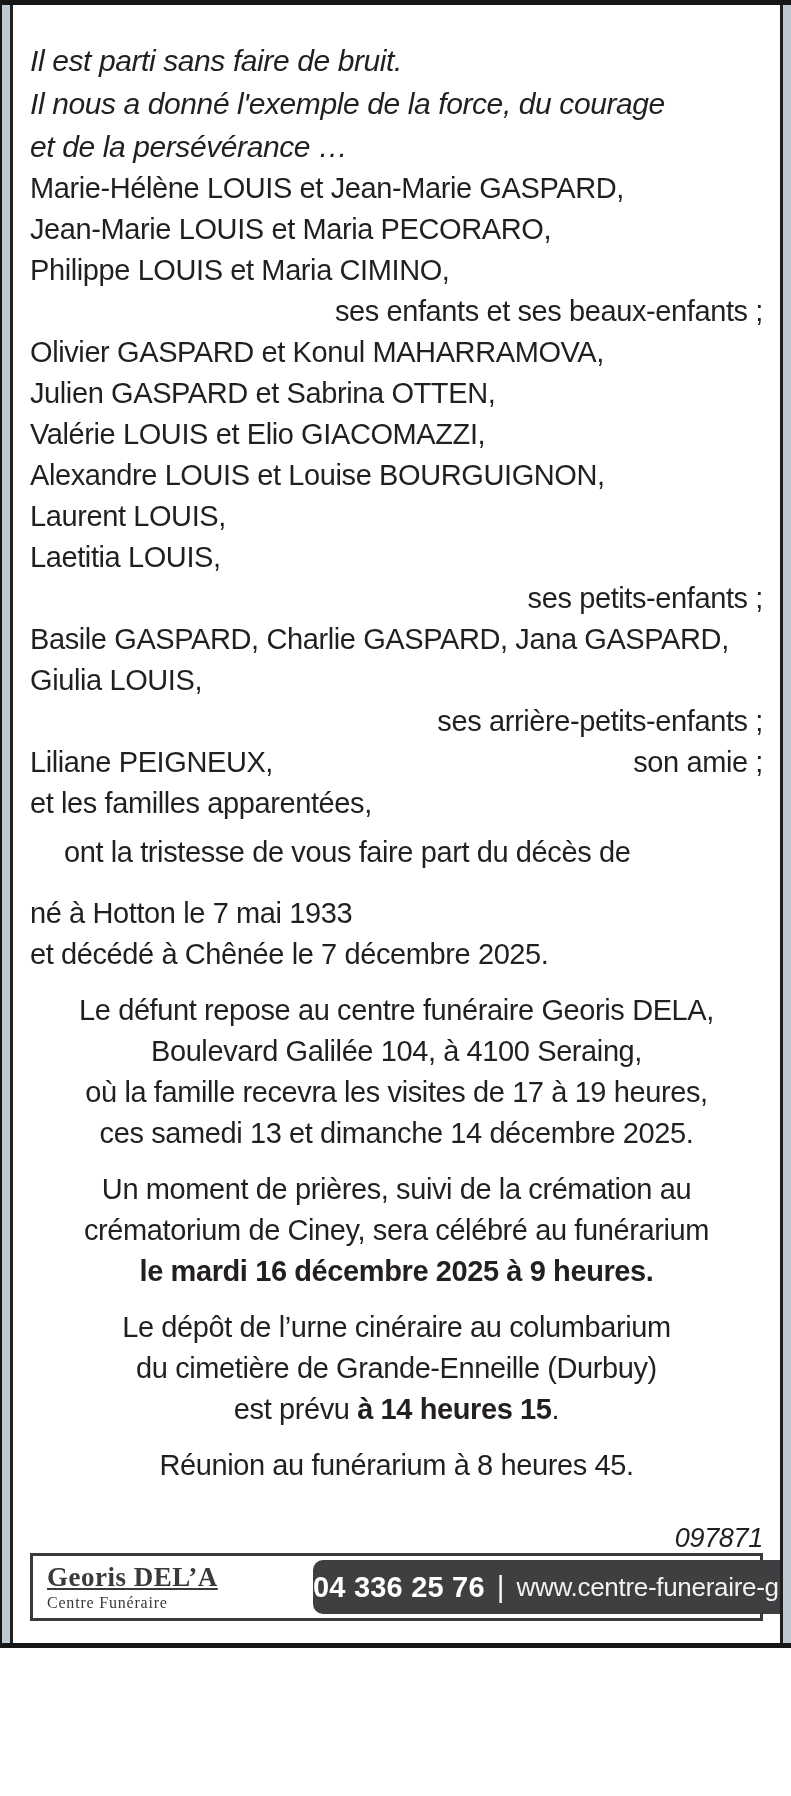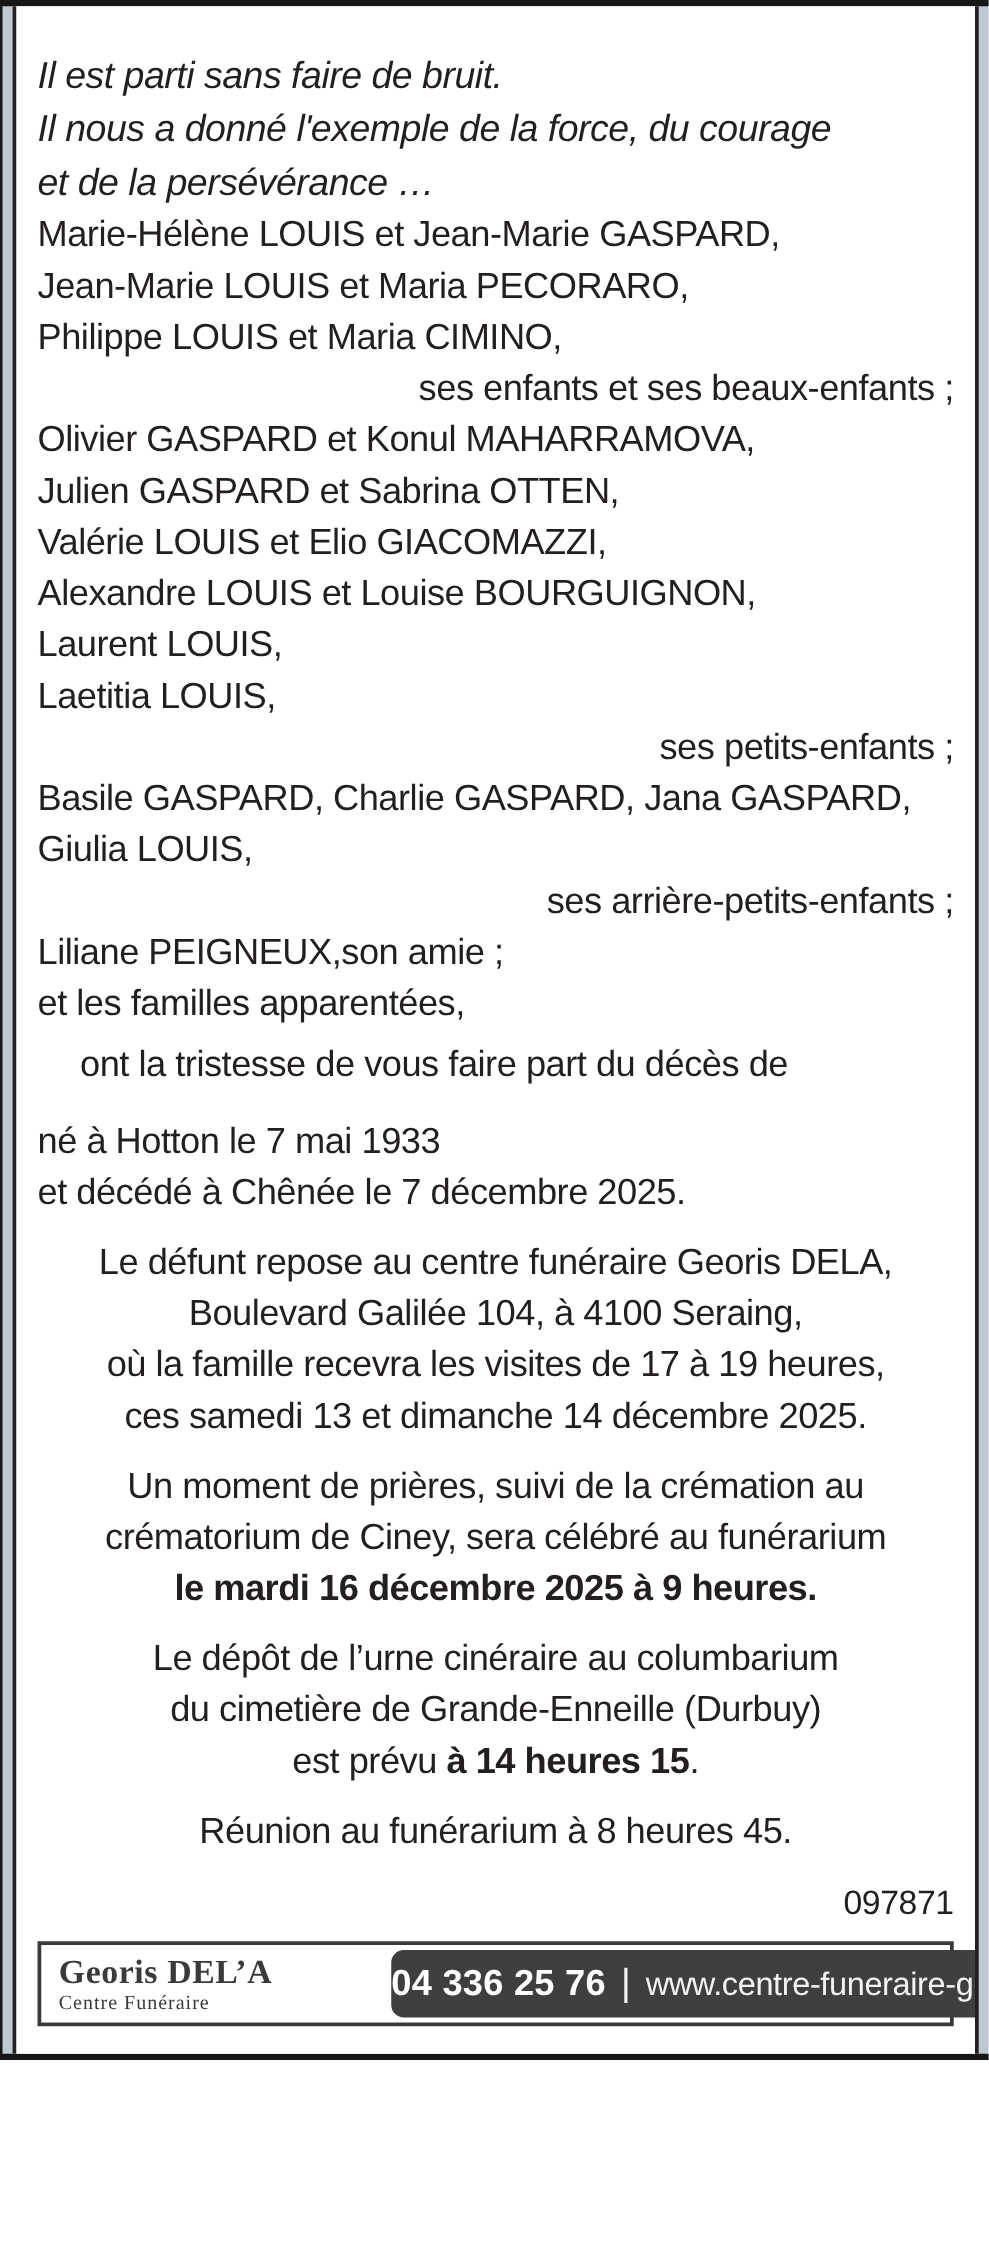--- a/index.html
+++ b/index.html
@@ -15,36 +15,36 @@
     background:#ffffff;height:100%;box-sizing:border-box;
     border-left:3px solid #231f20;border-right:3px solid #231f20;
     padding:34px 17px 22px 17px;
     display:flex;flex-direction:column;overflow:hidden;
     font-family:"Liberation Sans",sans-serif;color:#231f20;
   }
   .line{white-space:nowrap;}
   .quote{font-style:italic;font-size:30px;line-height:43px;letter-spacing:-0.4px;}
   .names{font-size:29px;line-height:41px;letter-spacing:-0.4px;}
   .right{text-align:right;}
-  .flexrow{display:flex;justify-content:flex-start;}
+  .flexrow{display:flex;justify-content:space-between;}
   .announce{margin-top:8px;padding-left:34px;font-size:29px;line-height:41px;letter-spacing:-0.4px;}
   .headline{margin-top:26px;text-align:center;font-weight:bold;font-size:78px;line-height:86px;}
   .headline .hl{display:block;transform:scaleX(0.80);transform-origin:50% 50%;white-space:nowrap;}
   .dates{margin-top:20px;text-align:left;font-size:29px;line-height:41px;letter-spacing:-0.4px;}
   .para{margin-top:15px;text-align:center;font-size:29px;line-height:41px;letter-spacing:-0.4px;}
   .bold{font-weight:bold;}
   .spacer{flex:1;}
-  .ref{text-align:right;font-size:27px;line-height:30px;margin-bottom:16px;letter-spacing:-0.3px;}
+  .ref{text-align:right;font-size:27px;line-height:30px;margin-bottom:0;letter-spacing:-0.3px;font-style:italic;}
   .footer-box{
     border:3px solid #3a3a3c;background:#ffffff;
     display:flex;align-items:center;box-sizing:border-box;
     height:68px;padding:5px 6px 5px 14px;gap:14px;
   }
   .brand{width:252px;flex:none;}
-  .brand-name{font-family:"Liberation Serif",serif;font-weight:bold;font-size:27px;line-height:28px;color:#3a3a3c;letter-spacing:0.5px;}
+  .brand-name{font-family:"Liberation Serif",serif;font-weight:bold;font-size:27px;line-height:28px;color:#3a3a3c;letter-spacing:0.5px;text-decoration:underline;}
   .brand-sub{font-family:"Liberation Serif",serif;font-size:16px;line-height:18px;color:#3a3a3c;margin-top:3px;letter-spacing:0.8px;}
   .bar{
     flex:1;background:#3f3f41;border-radius:10px;height:54px;
     display:flex;align-items:center;justify-content:center;gap:12px;
     color:#ffffff;white-space:nowrap;
   }
   .bar .phone{font-weight:bold;font-size:29px;letter-spacing:0.2px;}
   .bar .sep{font-size:30px;font-weight:normal;opacity:0.95;}
   .bar .site{font-size:26px;letter-spacing:-0.3px;color:#f2f2f2;}
 </style>

